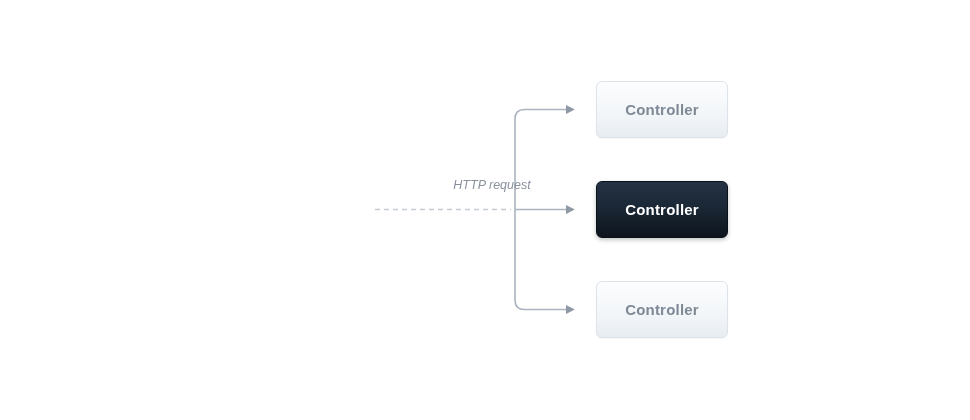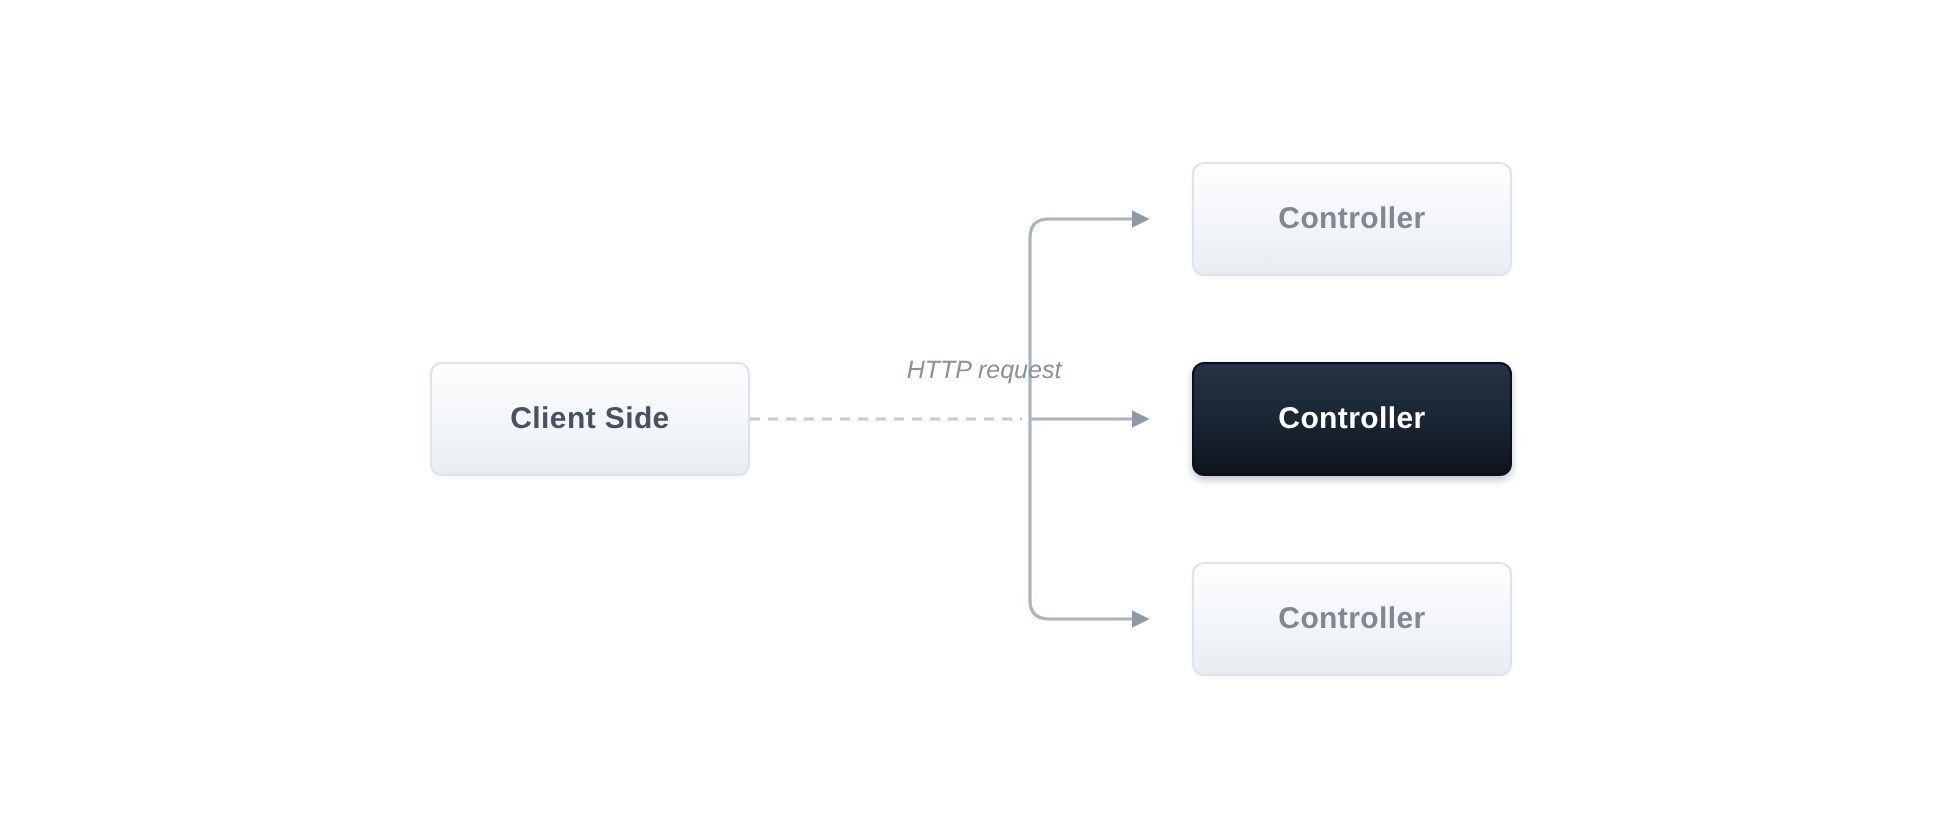--- a/index.html
+++ b/index.html
@@ -16,21 +16,21 @@
     overflow: hidden;
   }
   .connectors {
     position: absolute;
     left: 0;
     top: 0;
     pointer-events: none;
   }
   .box {
     position: absolute;
-    width: 160px;
+    width: 132px;
     height: 57px;
     box-sizing: border-box;
     border-radius: 6px;
     display: flex;
     align-items: center;
     justify-content: center;
     font-size: 15px;
     letter-spacing: 0.2px;
   }
   .box.light {
@@ -86,23 +86,20 @@
 
     <path d="M515,209.5 V119 Q515,109.5 524.5,109.5 H573" stroke="#aab3be" stroke-width="1.6" fill="none" marker-end="url(#arrowhead)"></path>
 
     <path d="M515,209.5 H573" stroke="#aab3be" stroke-width="1.6" fill="none" marker-end="url(#arrowhead)"></path>
 
     <path d="M515,209.5 V300 Q515,309.5 524.5,309.5 H573" stroke="#aab3be" stroke-width="1.6" fill="none" marker-end="url(#arrowhead)"></path>
   </svg>
 
   <div class="http-label">HTTP request</div>
 
-  <div class="box light client">
-    <span>Client Side</span>
-  </div>
 
   <div class="box light controller pos-top">
     <span>Controller</span>
   </div>
 
   <div class="box controller dark pos-mid">
     <span>Controller</span>
   </div>
 
   <div class="box light controller pos-bot">

